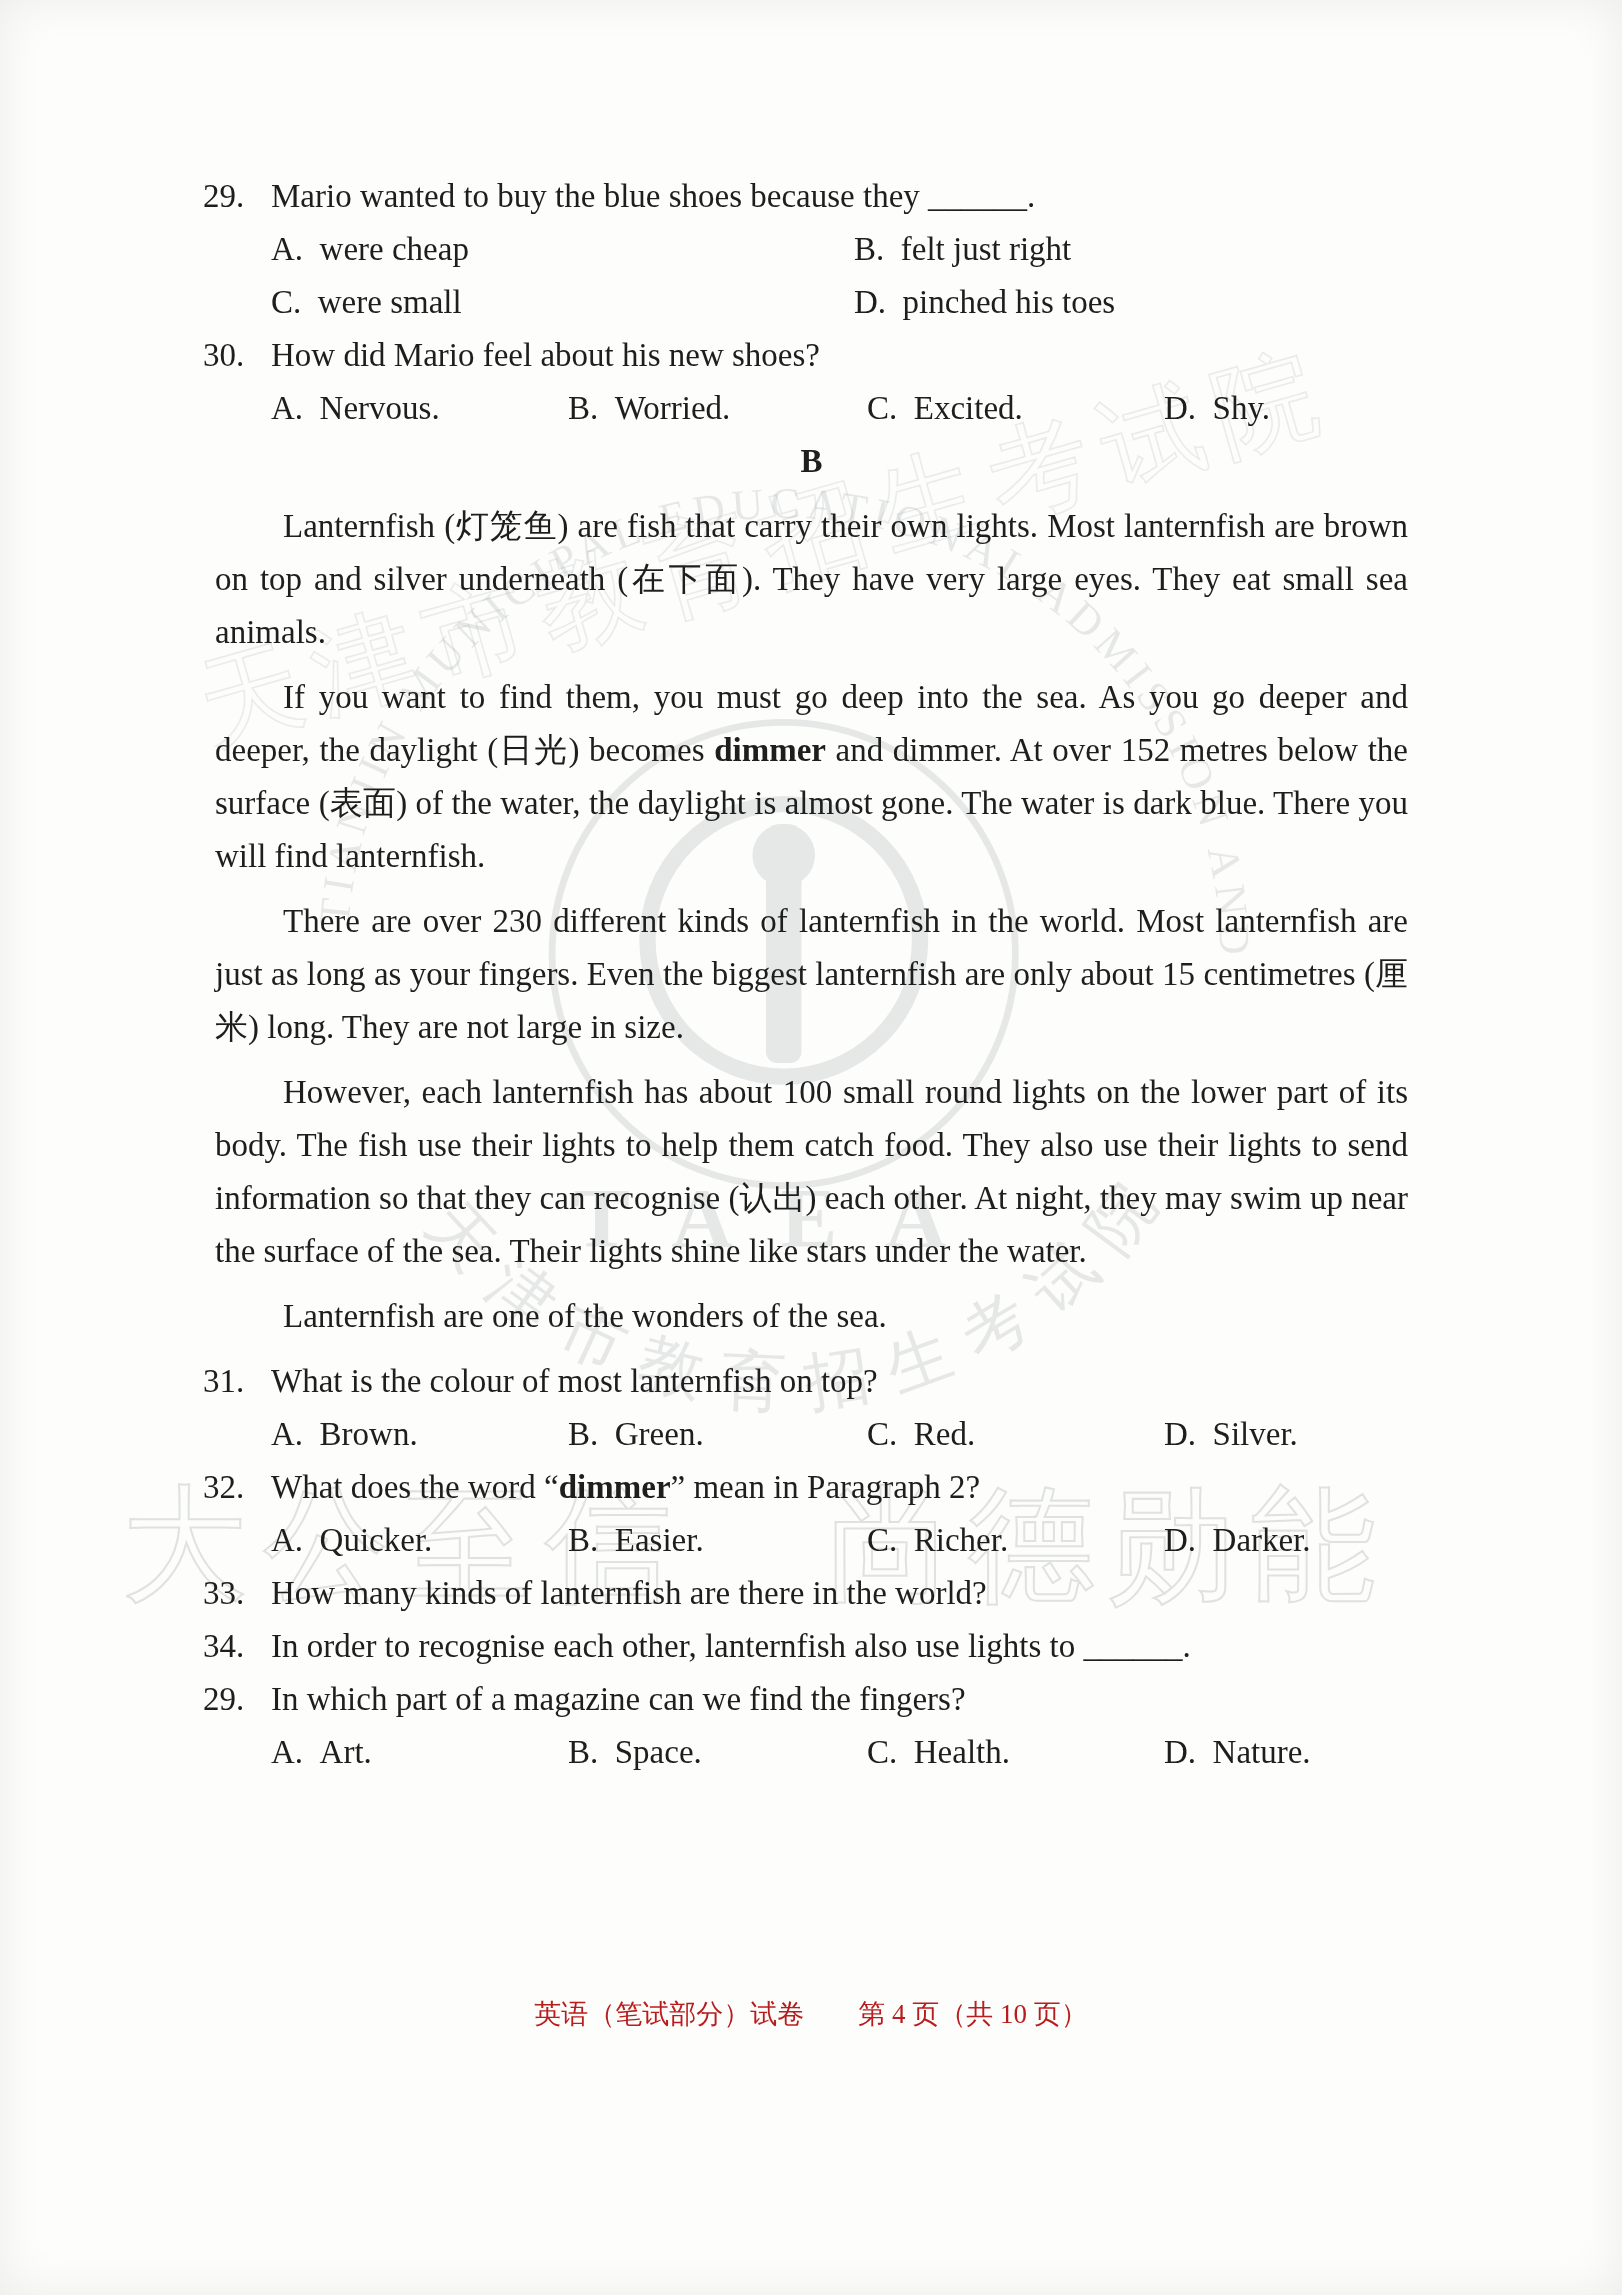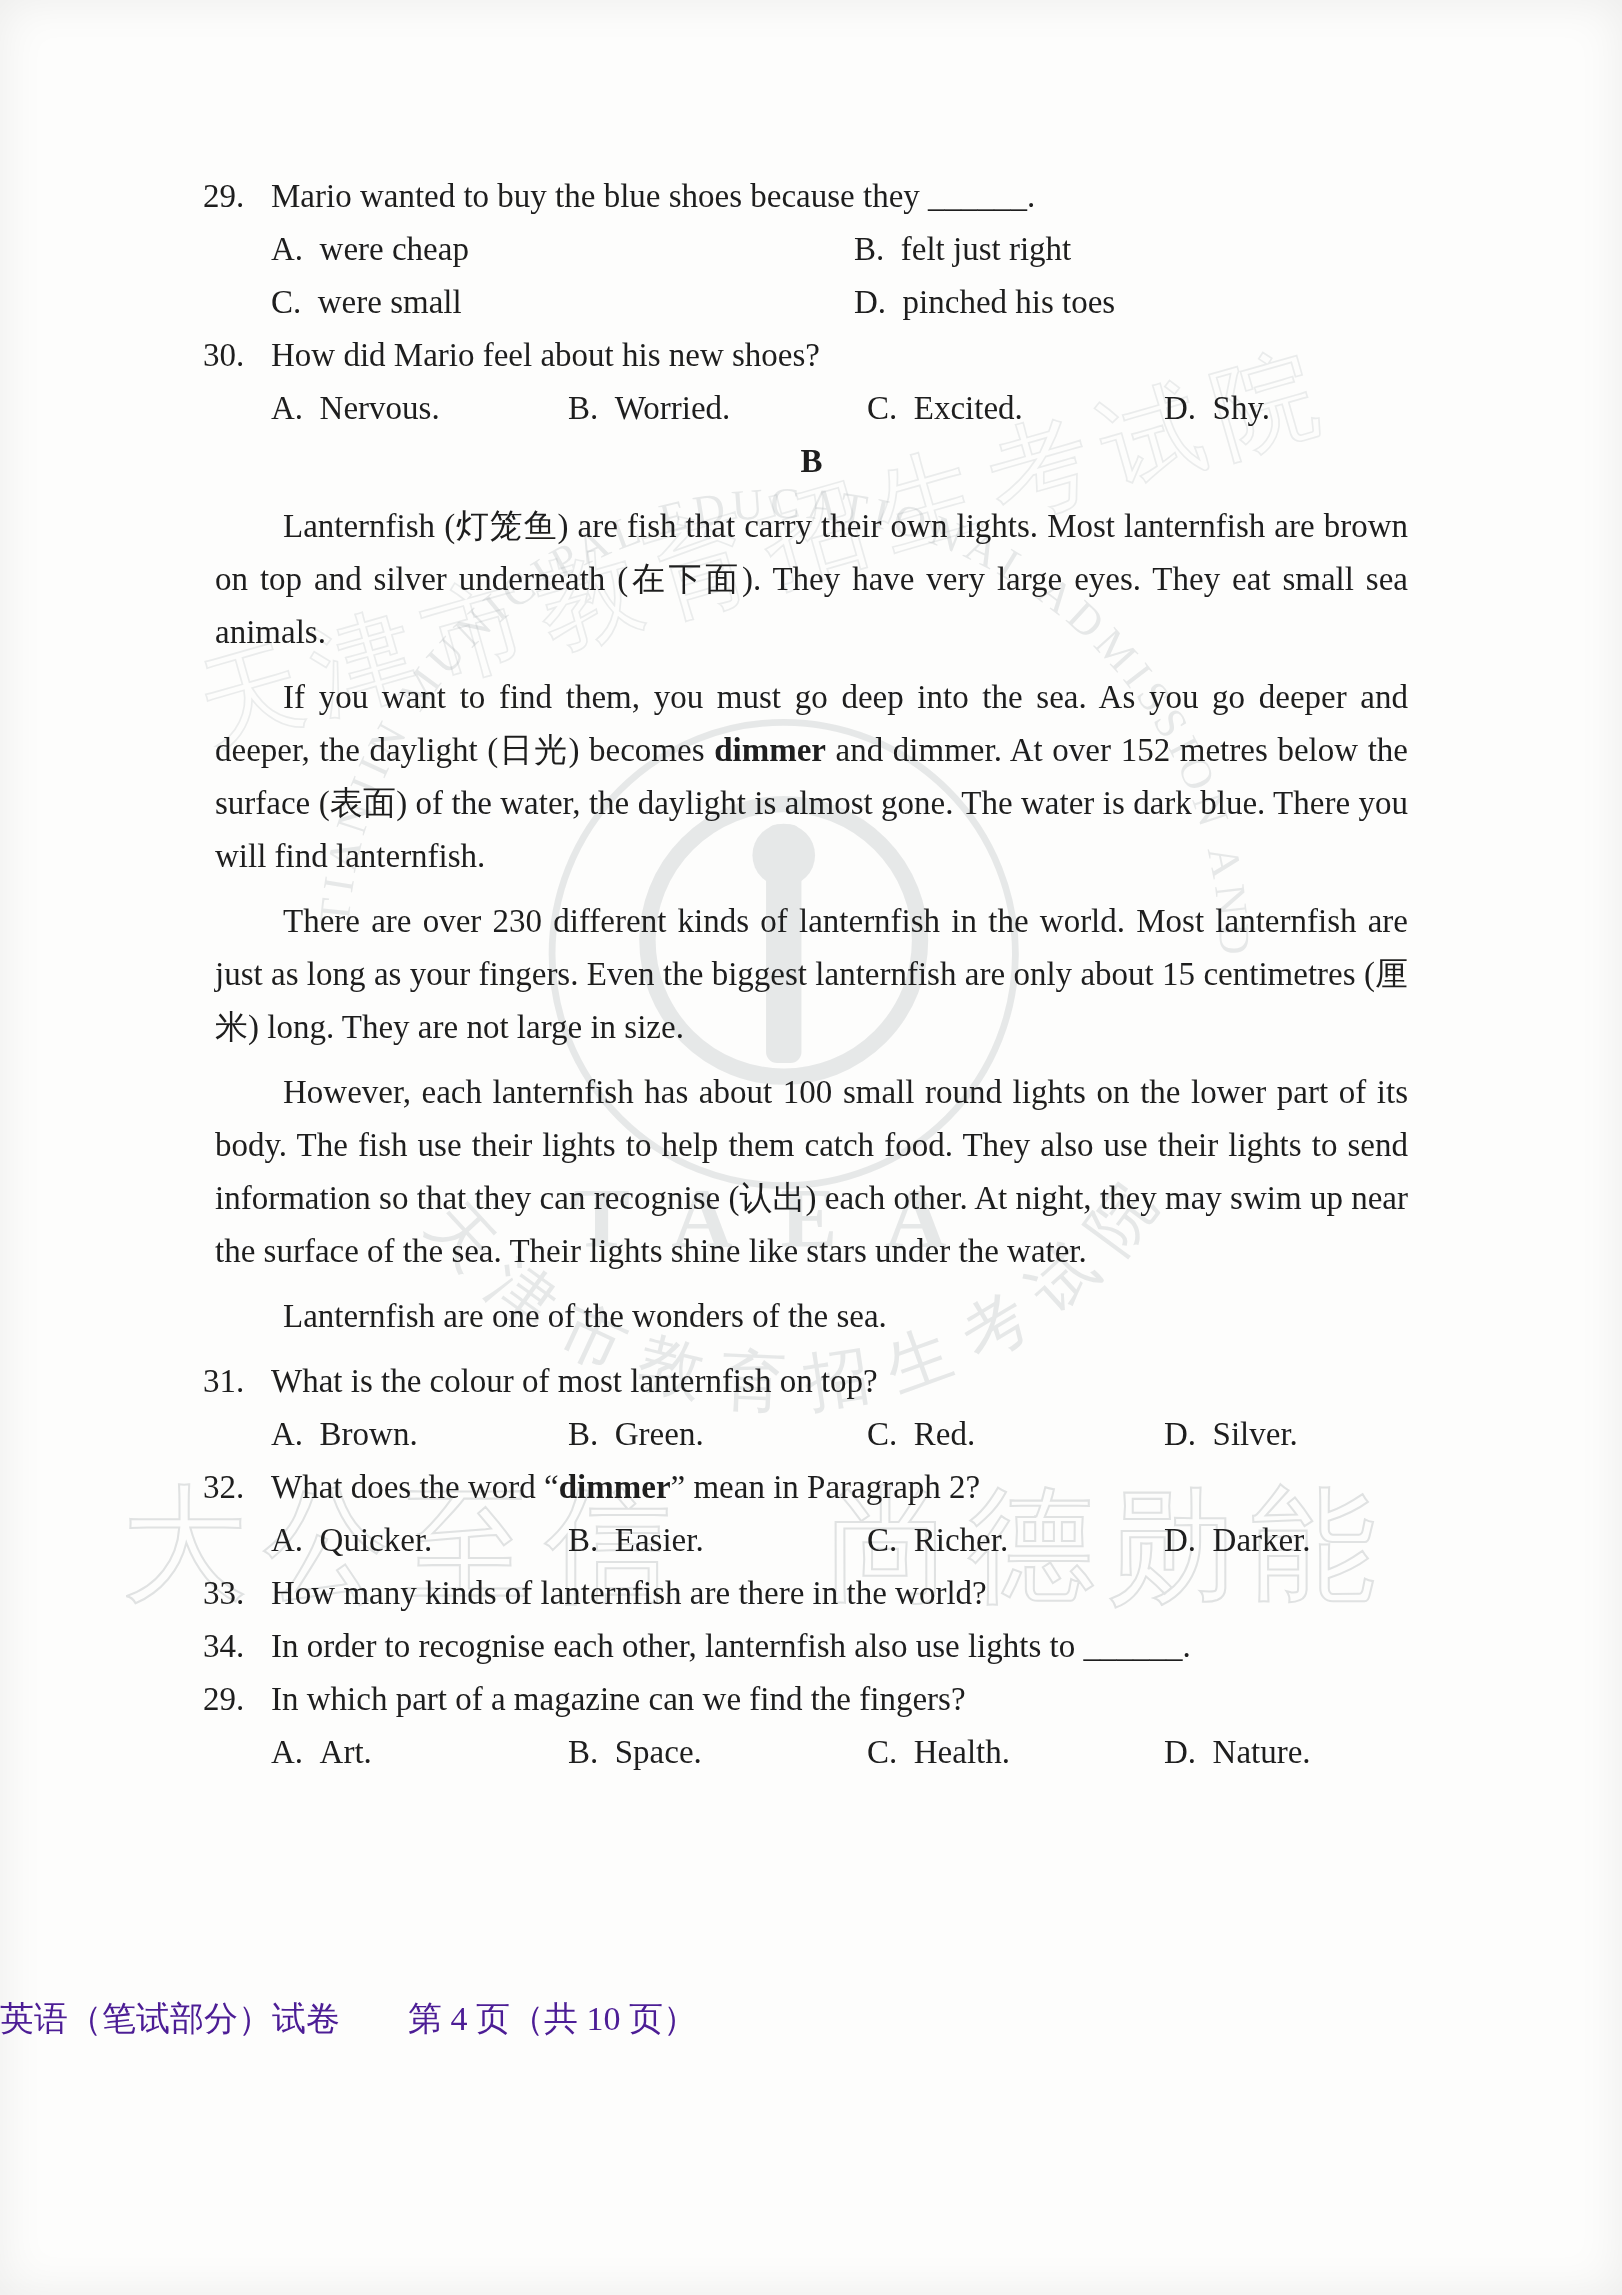--- a/index.html
+++ b/index.html
@@ -20,21 +20,21 @@
   .q-line{white-space:nowrap;}
   .q-num{display:inline-block;width:68px;}
   .opts{display:grid;padding-left:68px;}
   .opts.four{grid-template-columns:297px 299px 297px 1fr;}
   .opts.two{grid-template-columns:583px 1fr;}
   .opt{white-space:nowrap;}
   .section-label{text-align:center;font-weight:bold;}
   .passage p{margin:12px;text-indent:68px;text-align:justify;}
   .footer{
     position:absolute;left:0;top:1996px;width:100%;z-index:1;
-    font-size:34px;color:#4c1d95;
+    text-align:center;font-size:27px;color:#b91c1c;
     font-family:"Liberation Serif","DejaVu Serif",serif;
   }
   b{font-weight:bold;}
 </style>
 </head>
 <body>
 
 <div class="page">
 
   <svg class="watermark" width="1622" height="2295" viewBox="0 0 2380 3368" aria-hidden="true">

